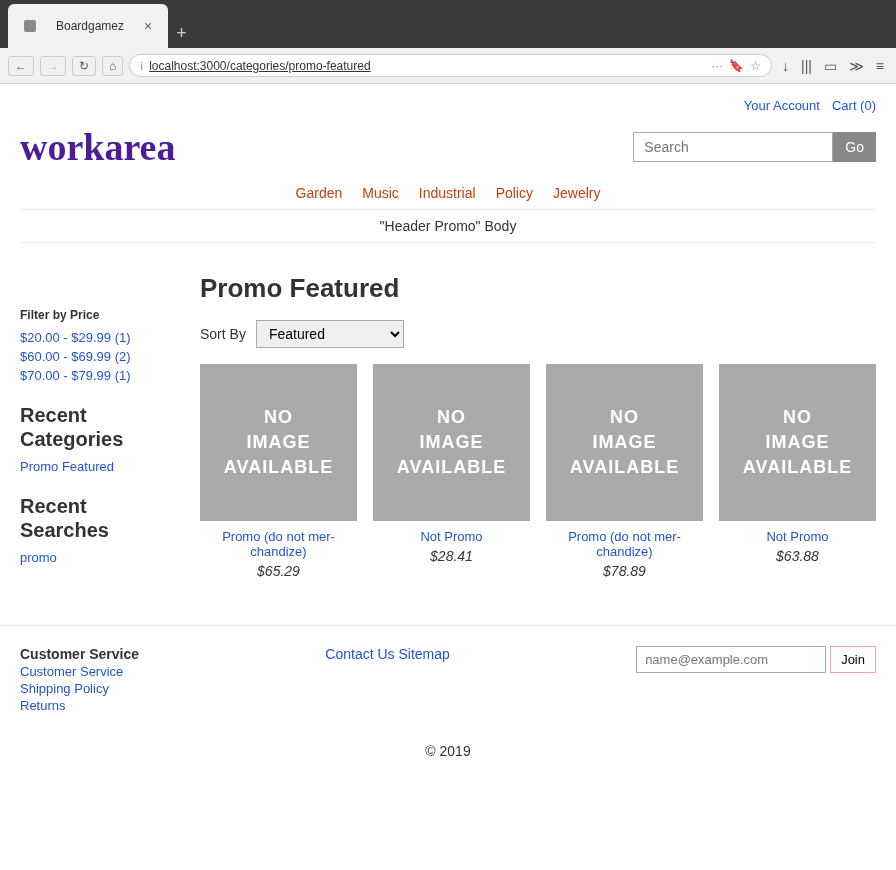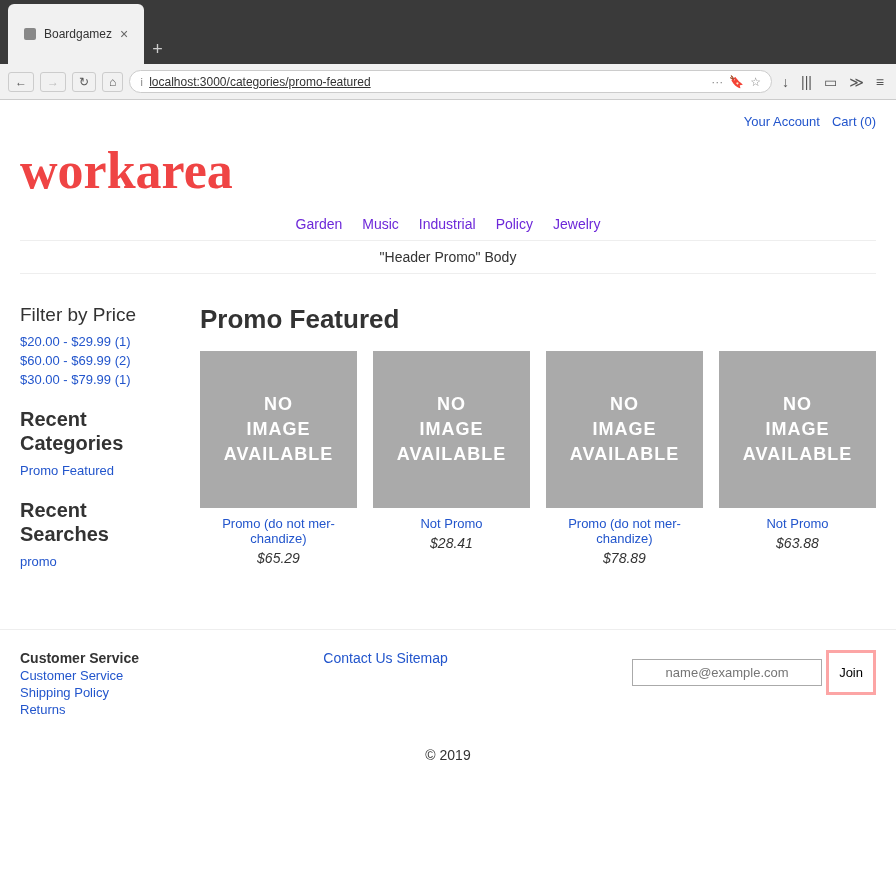--- a/index.html
+++ b/index.html
@@ -1,49 +1,49 @@
 <!DOCTYPE html>
 <html><head>
   <meta charset="utf-8">
   <style>
     * { margin: 0; padding: 0; box-sizing: border-box; }
     body { font-family: Arial, sans-serif; font-size: 14px; color: #333; background: #fff; }
     .browser-tabs { background: #3a3a3a; display: flex; align-items: flex-end; padding: 4px 8px 0; }
-    .browser-tab { background: #f1f1f1; padding: 22px 16px; border-radius: 6px 6px 0 0; font-size: 12px; display: flex; align-items: center; gap: 8px; max-width: 180px; text-align: right; }
+    .browser-tab { background: #f1f1f1; padding: 14px 16px; border-radius: 6px 6px 0 0; font-size: 12px; display: flex; align-items: center; gap: 20px; max-width: 180px; text-align: right; }
     .browser-tab .tab-close { cursor: pointer; color: #666; font-size: 14px; }
     .tab-new { background: none; border: none; color: #ccc; font-size: 18px; padding: 4px 8px; cursor: pointer; }
     .browser-nav { background: #f1f1f1; padding: 6px 8px; display: flex; align-items: center; gap: 6px; border-bottom: 1px solid #ccc; }
     .nav-btn { background: none; border: 1px solid #ccc; border-radius: 3px; padding: 2px 6px; cursor: pointer; font-size: 12px; color: #555; }
     .nav-btn:disabled { color: #bbb; cursor: default; }
     .address-bar { flex: 1; display: flex; align-items: center; border: 1px solid #ccc; border-radius: 12px; padding: 3px 10px; background: #fff; font-size: 12px; color: #333; gap: 6px; }
     .address-bar .lock-icon { color: #888; font-size: 11px; }
     .address-text { flex: 1; text-decoration: underline; }
     .nav-extra { display: flex; gap: 4px; }
     .nav-icon-btn { background: none; border: none; cursor: pointer; color: #555; font-size: 14px; padding: 2px 4px; }
 
     
     .site-header { padding: 10px 20px; }
     .top-bar { display: flex; justify-content: flex-end; align-items: center; gap: 12px; padding: 4px 0; font-size: 13px; }
     .top-bar a { color: #2255cc; text-decoration: none; }
     .logo-search { display: flex; justify-content: space-between; align-items: center; padding: 8px 0; }
-    .logo { font-size: 52px; font-weight: bold; color: #ef4444; font-family: Georgia, serif; }
+    .logo { font-size: 38px; font-weight: bold; color: #4c1d95; font-family: Georgia, serif; }
     .search-bar { display: flex; gap: 0; }
     .search-input { border: 1px solid #aaa; padding: 6px 10px; width: 200px; font-size: 14px; }
     .search-btn { background: #888; color: #fff; border: none; padding: 6px 12px; cursor: pointer; font-size: 14px; }
     .main-nav { display: flex; gap: 20px; justify-content: center; padding: 8px 0; }
-    .main-nav a { color: #6d28d9; text-decoration: none; font-size: 14px; }
+    .main-nav a { color: #c2410c; text-decoration: none; font-size: 14px; }
     .promo-bar { text-align: center; padding: 8px 0; font-size: 14px; color: #333; border-top: 1px solid #eee; border-bottom: 1px solid #eee; margin-bottom: 10px; }
 
     
     .main-layout { display: flex; padding: 10px 20px; gap: 20px; }
     .sidebar { width: 160px; flex-shrink: 0; }
     .content { flex: 1; }
 
     
-    .filter-section h3 { font-size: 19px; font-weight: normal; margin-bottom: 8px; }
+    .filter-section h3 { font-size: 12px; font-weight: bold; margin-bottom: 8px; margin-top: 35px; }
     .filter-links { margin-bottom: 20px; }
     .filter-links a { display: block; color: #2255cc; text-decoration: none; font-size: 13px; margin-bottom: 4px; }
     .recent-section h3 { font-size: 20px; font-weight: bold; line-height: 1.2; margin-bottom: 8px; }
     .recent-section a { color: #2255cc; text-decoration: none; font-size: 13px; display: block; margin-bottom: 4px; }
     .recent-section { margin-bottom: 20px; }
 
     
     .page-title { font-size: 26px; font-weight: bold; margin-bottom: 16px; }
     .sort-bar { display: flex; align-items: center; gap: 10px; margin-bottom: 16px; font-size: 14px; }
     .sort-bar select { padding: 4px 8px; border: 1px solid #aaa; font-size: 14px; }
@@ -53,22 +53,22 @@
     .product-name { color: #2255cc; font-size: 13px; margin-bottom: 4px; }
     .product-price { font-size: 14px; color: #333; font-style: italic; }
 
     
     .footer { padding: 20px; border-top: 1px solid #eee; margin-top: 30px; display: flex; align-items: flex-start; justify-content: space-between; }
     .footer-left h4 { font-size: 14px; font-weight: bold; }
     .footer-left a { display: block; color: #2255cc; text-decoration: none; font-size: 13px; margin-top: 2px; }
     .footer-center { text-align: center; }
     .footer-center a { color: #2255cc; text-decoration: none; font-size: 14px; }
     .footer-right { display: flex; gap: 4px; align-items: center; }
-    .email-input { border: 1px solid #aaa; padding: 5px 8px; font-size: 13px; width: 190px; text-align: center; }
-    .join-btn { background: #fff; border: 3px solid #fca5a5; padding: 12px 10px; cursor: pointer; font-size: 13px; }
+    .email-input { border: 1px solid #aaa; padding: 5px 8px; font-size: 13px; width: 190px; }
+    .join-btn { background: #fff; border: 1px solid #fca5a5; padding: 5px 10px; cursor: pointer; font-size: 13px; }
     .copyright { text-align: center; padding: 10px 0 16px; font-size: 14px; color: #333; }
   </style>
 </head>
 <body>
 
 <div class="browser-tabs" style="background:#3a3a3a;">
   <div class="browser-tab">
     <span style="width:12px;height:12px;background:#888;border-radius:2px;display:inline-block;"></span>
     <span>Boardgamez</span>
     <span class="tab-close">×</span>
@@ -97,20 +97,24 @@
   </div>
 </div>
 
 <div class="site-header">
   <div class="top-bar">
     <a href="#">Your Account</a>
     <a href="#">Cart (0)</a>
   </div>
   <div class="logo-search">
     <div class="logo">workarea</div>
+    <div class="search-bar">
+      <input class="search-input" type="text" placeholder="Search" style="">
+      <button class="search-btn">Go</button>
+    </div>
   </div>
   <nav class="main-nav">
     <a href="#">Garden</a>
     <a href="#">Music</a>
     <a href="#">Industrial</a>
     <a href="#">Policy</a>
     <a href="#">Jewelry</a>
   </nav>
   <div class="promo-bar">
     <span>"Header Promo" Body</span>
@@ -118,35 +122,44 @@
 </div>
 
 <div class="main-layout">
 
   <aside class="sidebar">
     <div class="filter-section">
       <h3>Filter by Price</h3>
       <div class="filter-links">
         <a href="#">$20.00 - $29.99 (1)</a>
         <a href="#">$60.00 - $69.99 (2)</a>
-        <a href="#">$30.00 - $79.99 (1)</a>
+        <a href="#">$70.00 - $79.99 (1)</a>
       </div>
     </div>
     <div class="recent-section">
       <h3>Recent<br>Categories</h3>
       <a href="#">Promo Featured</a>
     </div>
     <div class="recent-section">
       <h3>Recent<br>Searches</h3>
       <a href="#">promo</a>
     </div>
   </aside>
 
   <main class="content">
     <h1 class="page-title">Promo Featured</h1>
+    <div class="sort-bar">
+      <span>Sort By</span>
+      <select>
+        <option>Featured</option>
+        <option>Price Low to High</option>
+        <option>Price High to Low</option>
+        <option>Newest</option>
+      </select>
+    </div>
     <div class="product-grid">
 
       <div class="product-card">
         <div class="product-image">NO<br>IMAGE<br>AVAILABLE</div>
         <div class="product-name">Promo (do not mer-<br>chandize)</div>
         <div class="product-price">$65.29</div>
       </div>
 
       <div class="product-card">
         <div class="product-image">NO<br>IMAGE<br>AVAILABLE</div>

